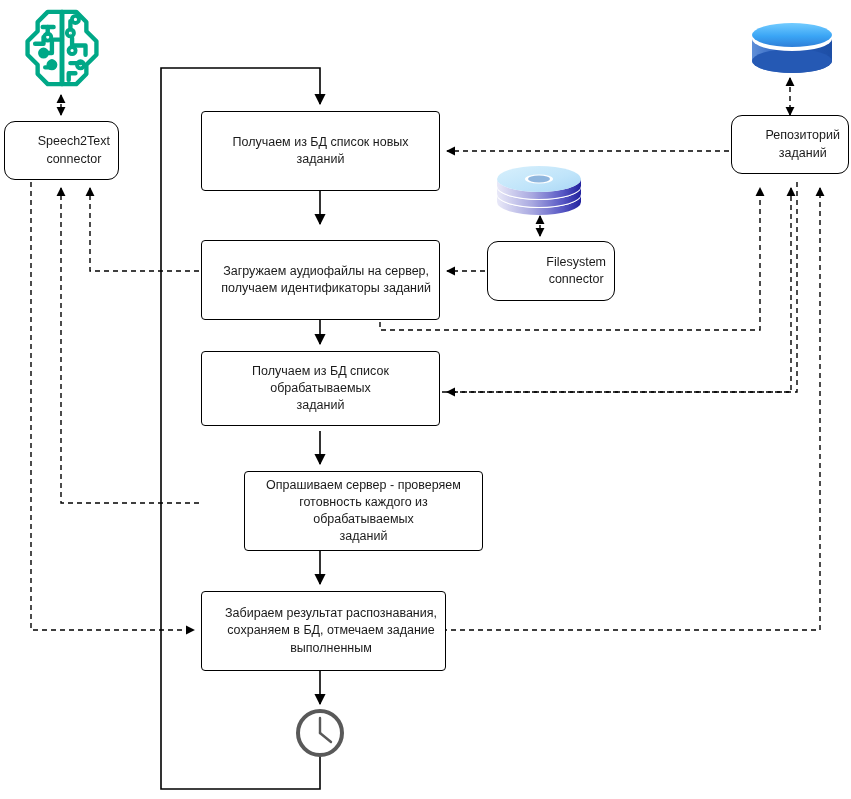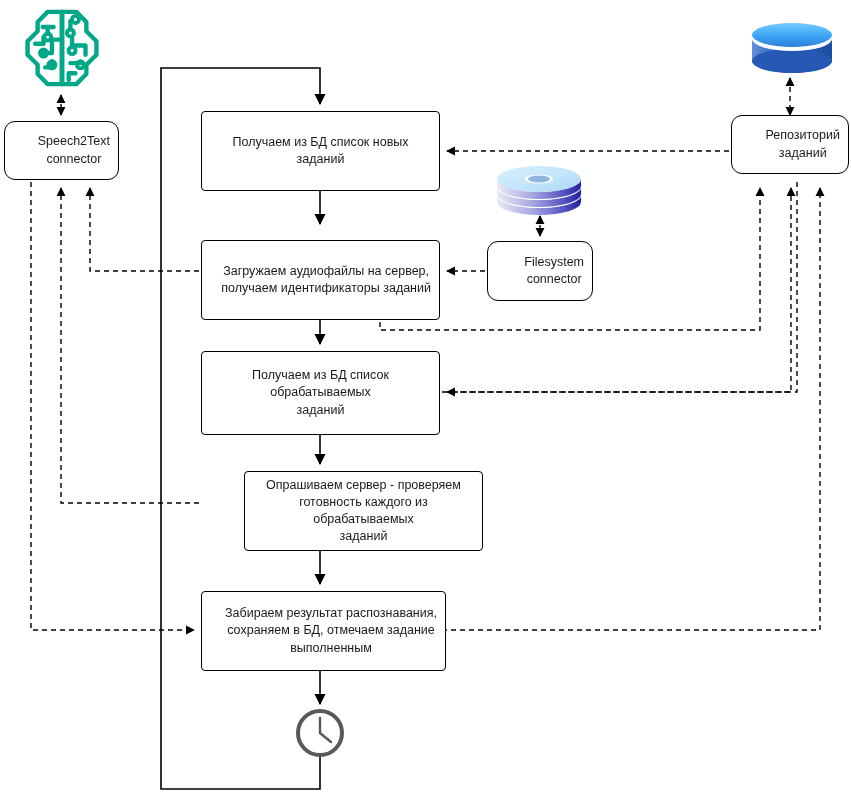--- a/index.html
+++ b/index.html
@@ -138,21 +138,21 @@
 
   <div class="node-box process-box" style="left:201px; top:111px; width:239px; height:80px;">
     <span class="node-label">Получаем из БД список новых заданий</span>
   </div>
 
   <div class="node-box process-box" style="left:201px; top:231px; width:239px; height:80px;margin-top:9px;">
     <span class="node-label">Загружаем аудиофайлы на сервер,
 получаем идентификаторы заданий</span>
   </div>
 
-  <div class="node-box process-box" style="left:201px; top:351px; width:239px; height:84px;">
+  <div class="node-box process-box" style="left:201px; top:351px; width:239px; height:75px;">
     <span class="node-label">Получаем из БД список обрабатываемых
 заданий</span>
   </div>
 
   <div class="node-box process-box" style="left:201px; top:471px; width:239px; height:80px;margin-left:43px;">
     <span class="node-label">Опрашиваем сервер - проверяем
 готовность каждого из обрабатываемых
 заданий</span>
   </div>
 
@@ -160,21 +160,21 @@
     <span class="node-label">Забираем результат распознавания,
 сохраняем в БД, отмечаем задание
 выполненным</span>
   </div>
 
   <div class="node-box connector-box" style="left:4px; top:121px; width:115px; height:59px;">
     <span class="node-label">Speech2Text
 connector</span>
   </div>
 
-  <div class="node-box connector-box" style="left:487px; top:241px; width:106px; height:60px;">
+  <div class="node-box connector-box" style="left:487px; top:241px; width:128px; height:60px;">
     <span class="node-label">Filesystem
 connector</span>
   </div>
 
   <div class="node-box connector-box" style="left:731px; top:115px; width:118px; height:59px;">
     <span class="node-label">Репозиторий
 заданий</span>
   </div>
 
   <div class="icon-holder" style="left:20px; top:6px; width:84px; height:84px;">

